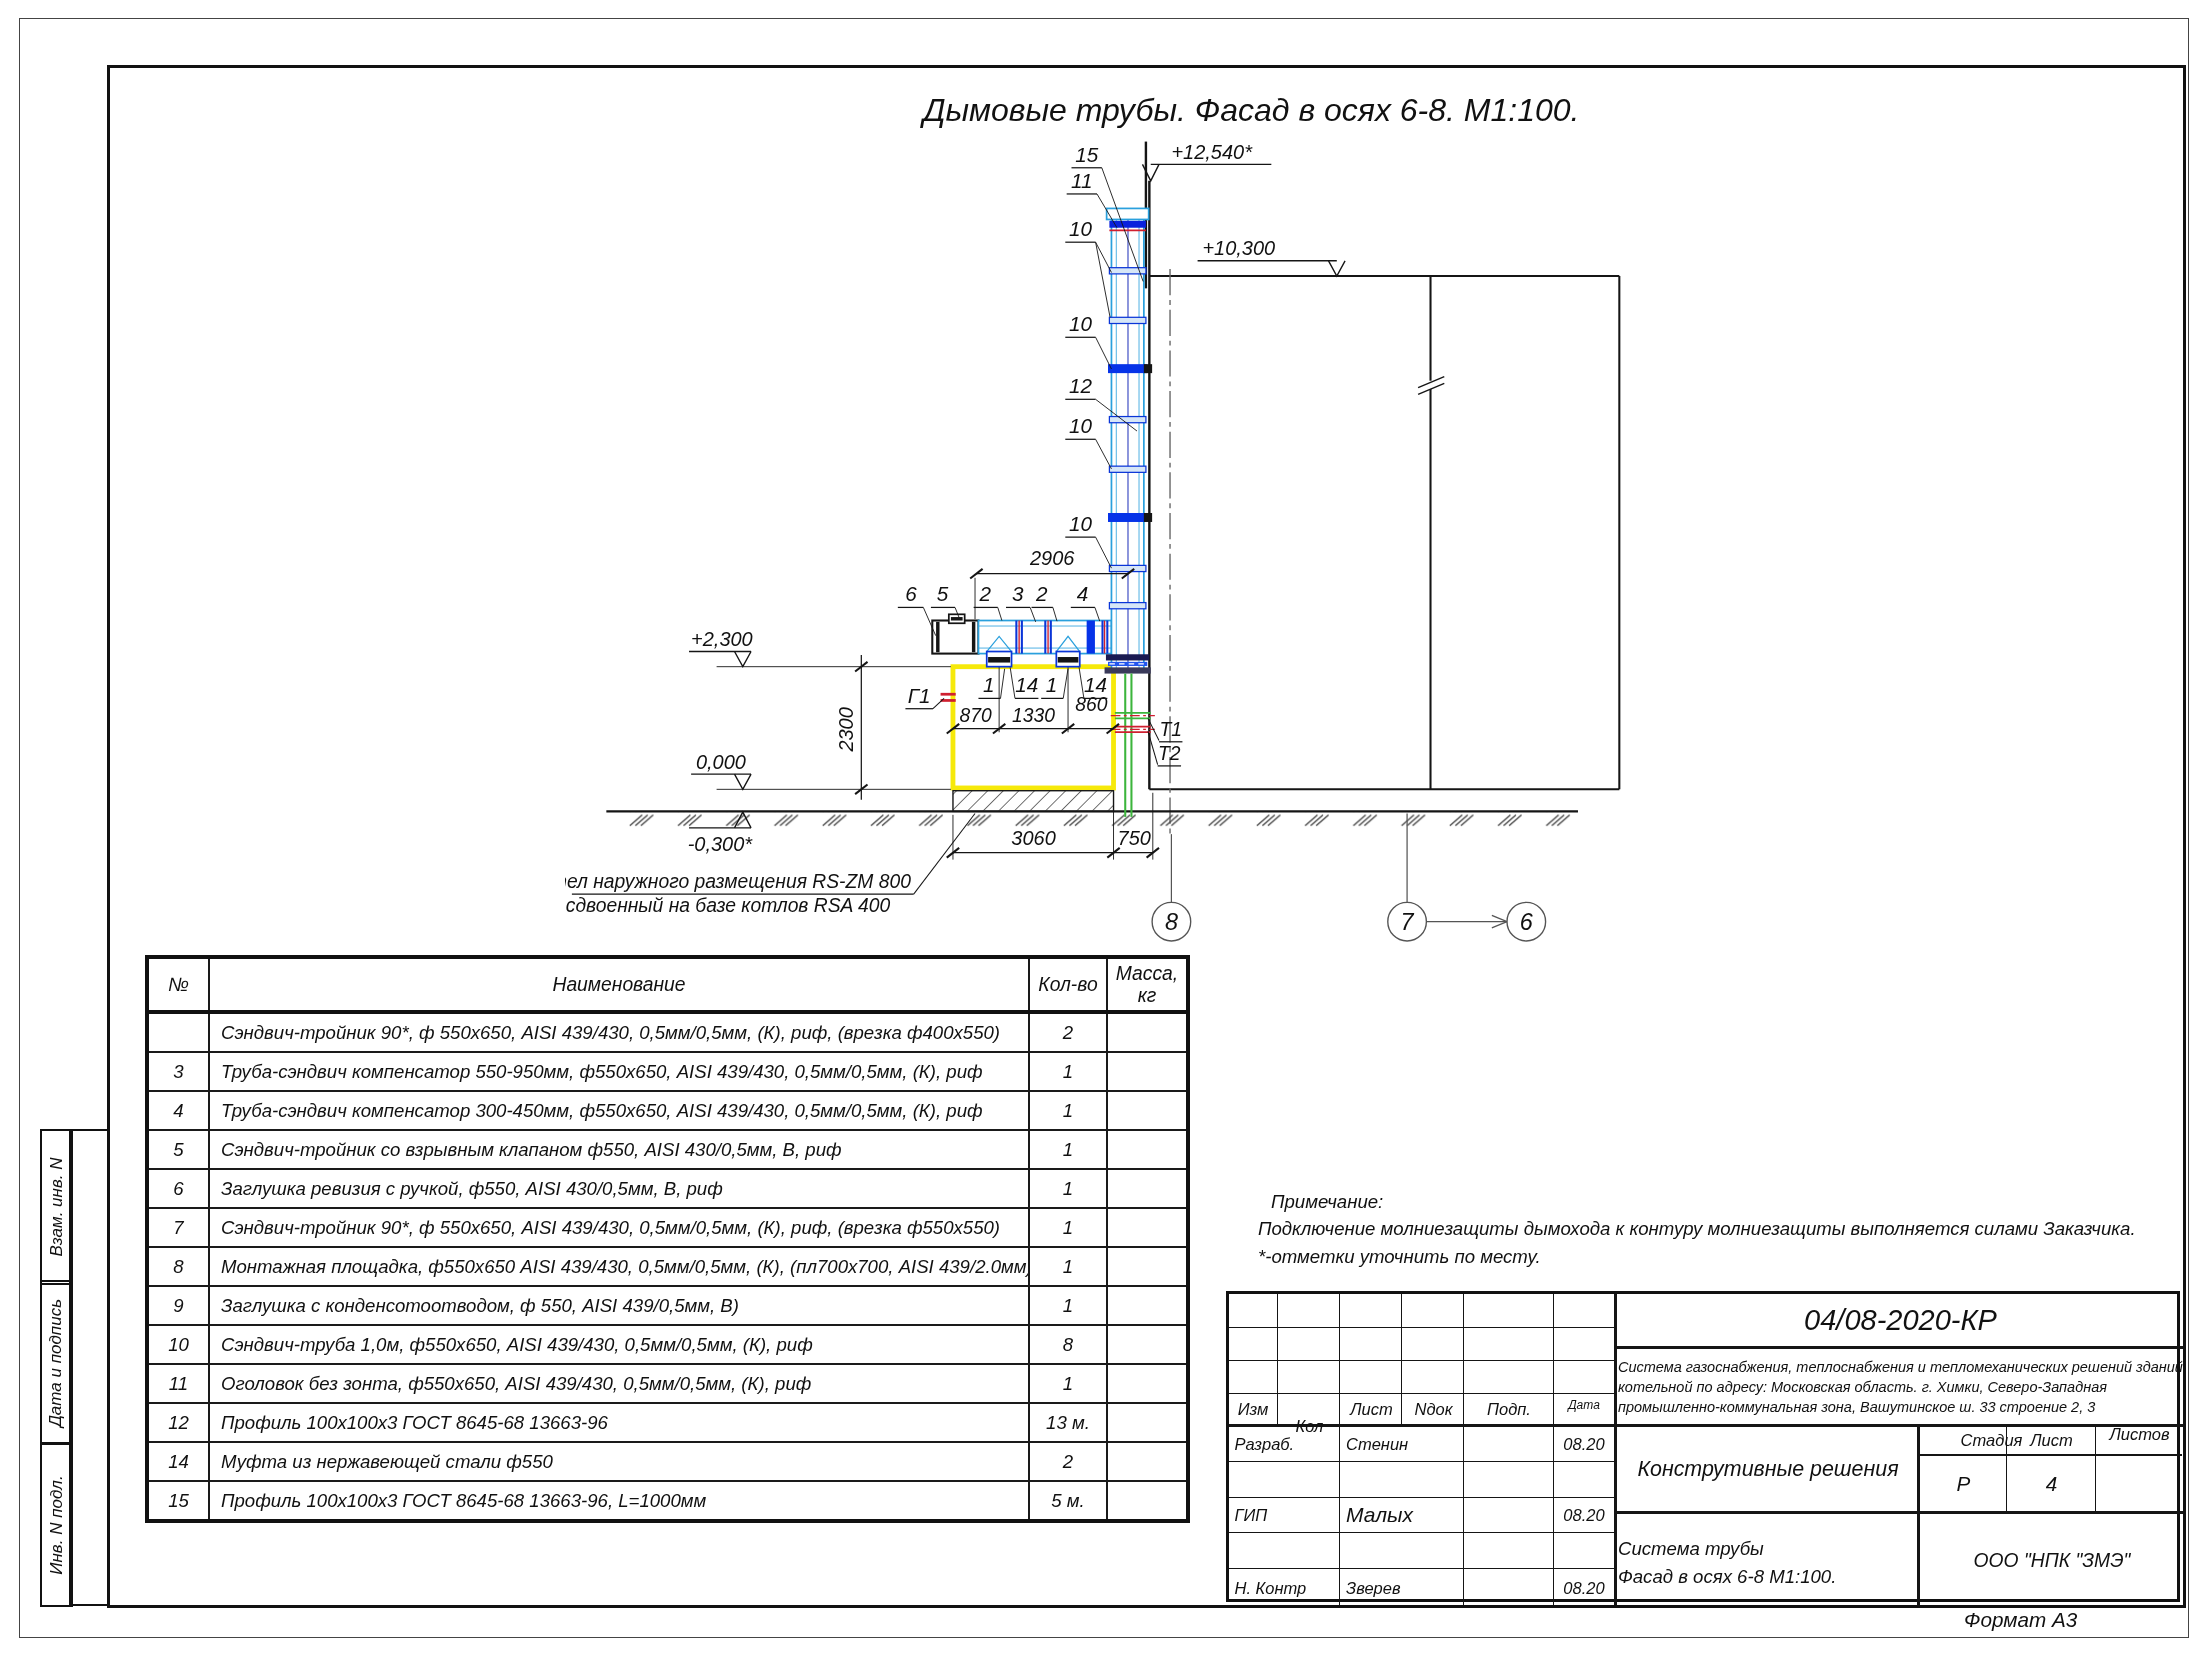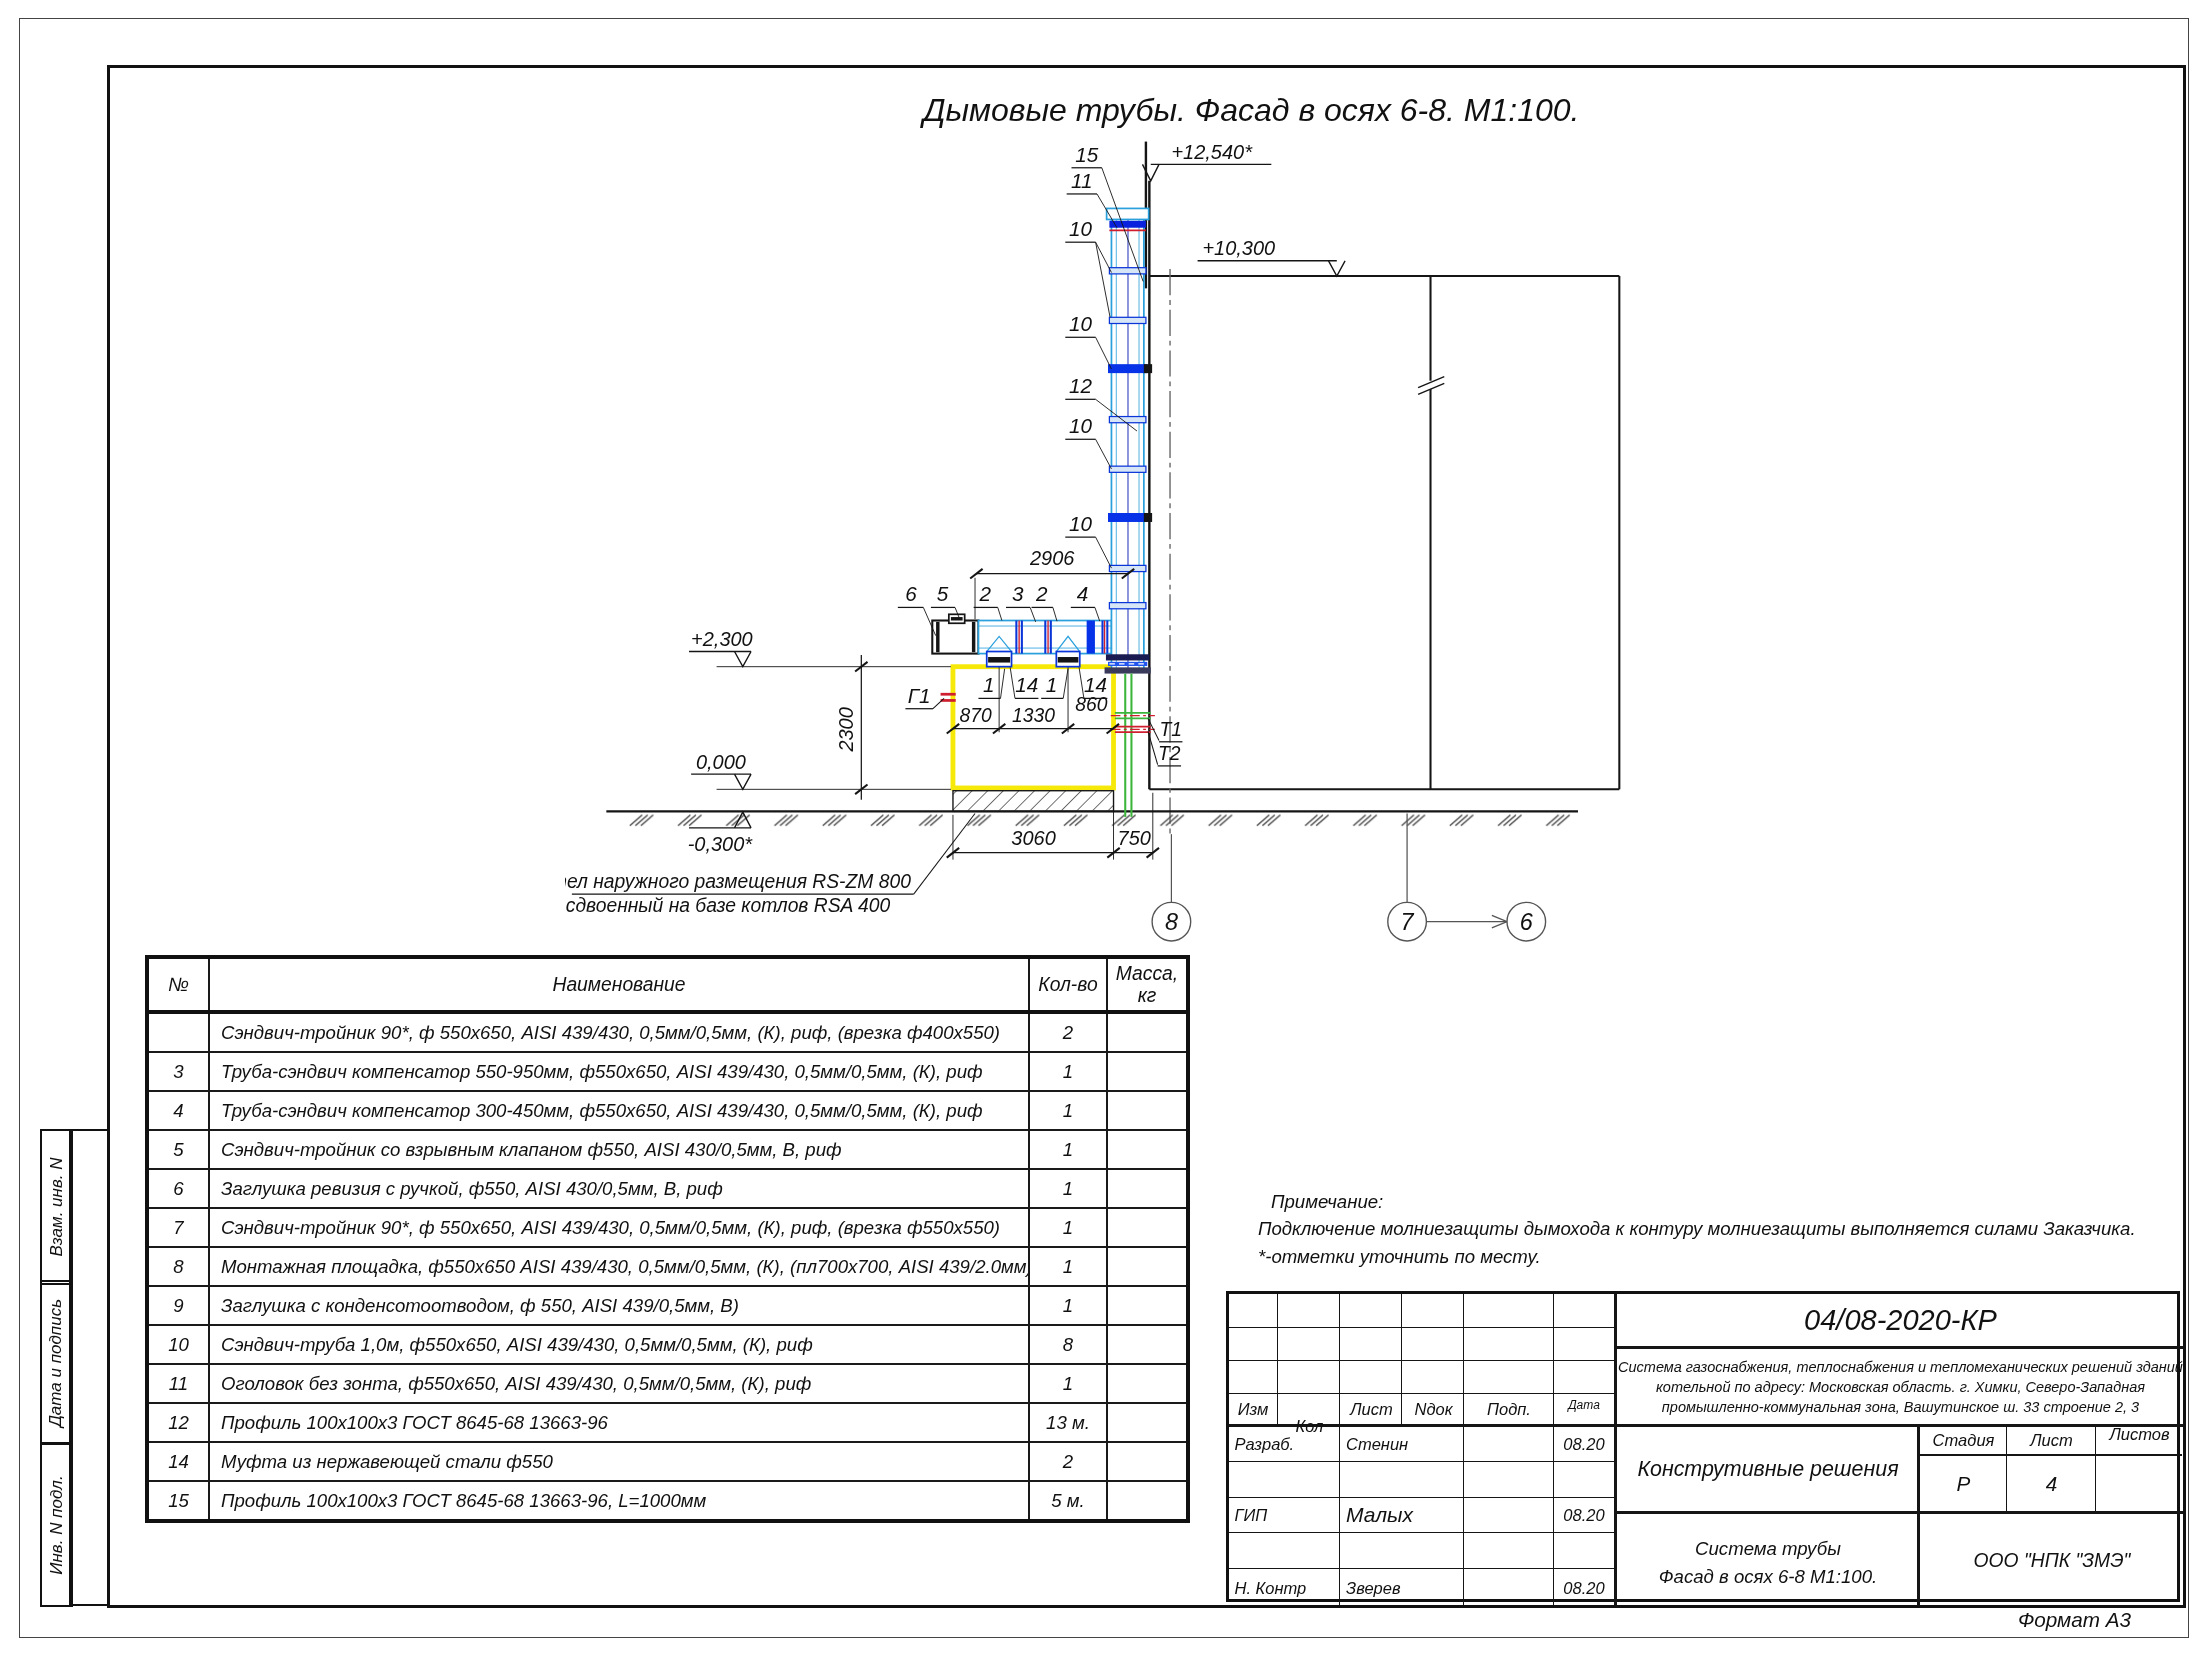--- a/index.html
+++ b/index.html
@@ -1,20 +1,20 @@
 <!DOCTYPE html>
 <html style="font-size:11px"><head>
 <meta charset="utf-8">
 <style>
   html,body{margin:0;padding:0;background:#fff;}
   .sheet{position:relative;width:2205px;height:1654px;background:#fff;overflow:hidden;
          font-family:"Liberation Sans",sans-serif;font-style:italic;color:#111;}
   .abs{position:absolute;}
   .hl,.vl{position:absolute;background:#151515;}
-  .ctr{text-align:center;}
+  .ctr{}
   .nowrap{white-space:nowrap;}
   
   .outer-border{position:absolute;left:19.3px;top:18px;width:2168px;height:1618px;border:1.4px solid #444;}
   
   .frame{position:absolute;left:107px;top:65px;width:2073px;height:1537px;border:3.4px solid #111;}
   
   .vbox{position:absolute;border:2.1px solid #111;display:flex;align-items:center;justify-content:center;}
   .vbox span{transform:rotate(-90deg);white-space:nowrap;font-size:17px;}
   
   .spec{position:absolute;left:145px;top:955px;width:1041px;border-collapse:collapse;table-layout:fixed;
@@ -481,21 +481,21 @@
         <span>04/08-2020-КР</span>
       </div>
     <div class="abs ctr" style="left:389px;top:63px;width:565px;font-size:14.5px;line-height:20px;">
       <div>Система газоснабжения, теплоснабжения и тепломеханических решений зданий</div>
       <div>котельной по адресу: Московская область. г. Химки, Северо-Западная</div>
       <div>промышленно-коммунальная зона, Вашутинское ш. 33 строение 2, 3</div>
     </div>
     <div class="cell ctr" style="left:389px;top:133px;width:300px;height:84px;justify-content:center;font-size:21.4px;">
         <span>Конструтивные решения</span>
       </div>
-    <div class="cell ctr" style="left:692px;top:133px;width:85px;height:27px;justify-content:center;font-size:16.5px;">
+    <div class="cell ctr" style="left:692px;top:133px;width:85px;height:27px;justify-content:center;font-size:16.5px;padding-left:28px;">
         <span>Стадия</span>
       </div>
     <div class="cell ctr" style="left:779px;top:133px;width:87px;height:27px;justify-content:center;font-size:16.5px;">
         <span>Лист</span>
       </div>
     <div class="cell ctr" style="left:867px;top:133px;width:87px;height:15px;justify-content:center;font-size:16.5px;">
         <span>Листов</span>
       </div>
     <div class="cell ctr" style="left:692px;top:162px;width:85px;height:55px;justify-content:center;font-size:20.7px;">
         <span>Р</span>

